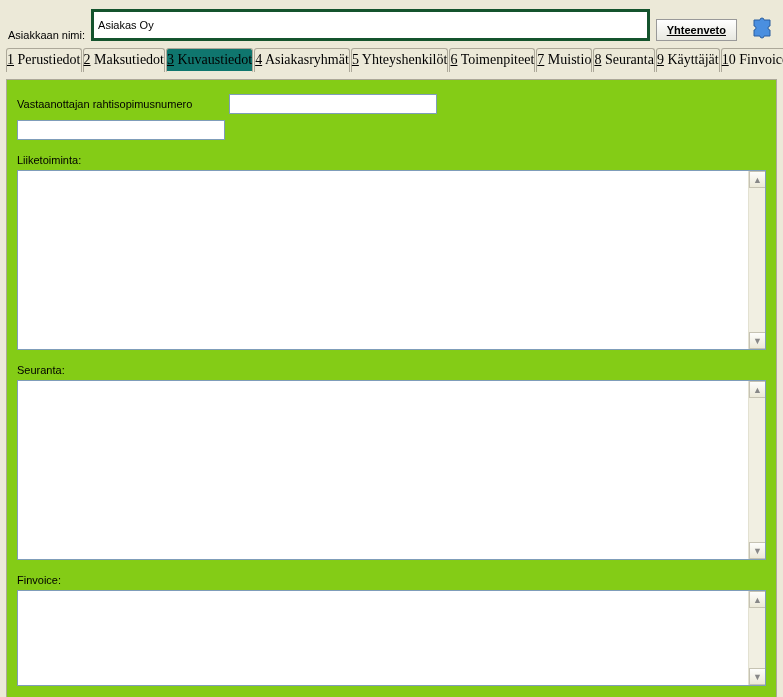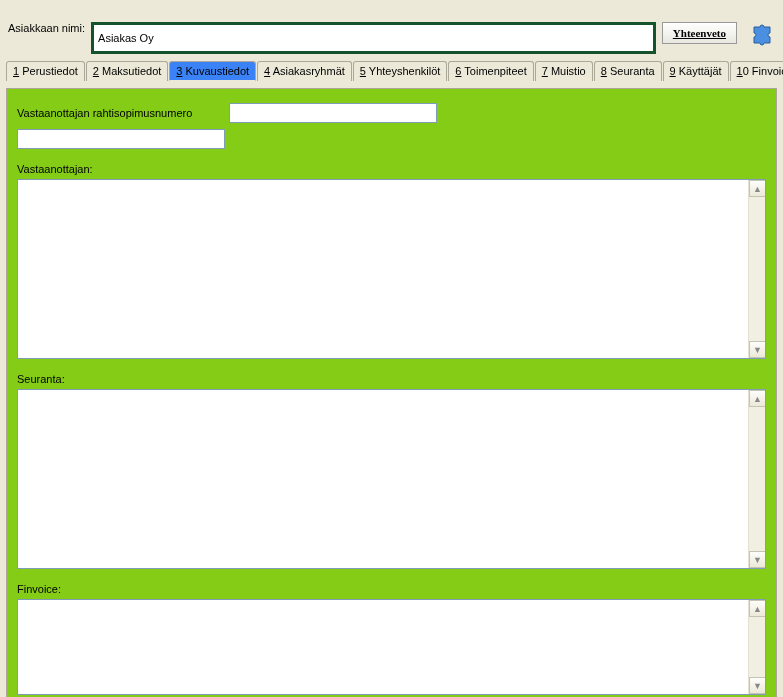--- a/index.html
+++ b/index.html
@@ -8,43 +8,43 @@
     padding: 0;
     font-family: Tahoma, Arial, sans-serif;
     font-size: 11px;
     background: #ECE9D8;
     width: 783px;
     height: 697px;
     overflow: hidden;
   }
   .header-row {
     display: flex;
-    align-items: flex-start;
-    padding: 22px 8px 4px 8px;
+    align-items: flex-end;
+    padding: 9px 8px 4px 8px;
     gap: 6px;
   }
   .header-label {
     color: #000;
     white-space: nowrap;
   }
   .name-input {
     flex: 1;
     height: 32px;
     border: 3px solid #14532d;
     background: #fff;
     padding: 2px 4px;
     font-family: inherit;
     font-size: 11px;
   }
   .summary-btn {
     height: 22px;
     padding: 0 10px;
     border: 1px solid #999;
     background: linear-gradient(#fff, #E8E8E0);
-    font-family: Liberation Serif, serif;
+    font-family: Liberation Sans, sans-serif;
     font-size: 11px;
     font-weight: bold;
     cursor: pointer;
     text-decoration: underline;
   }
   .puzzle-icon {
     width: 26px;
     height: 26px;
     margin-left: 6px;
     display: flex;
@@ -56,32 +56,33 @@
   .tabs {
     display: flex;
     padding: 0 6px;
     position: relative;
     margin-top: 2px;
   }
   .tab {
     border: 1px solid #ACA899;
     border-bottom: none;
     background: #ECE9D8;
-    padding: 3px 6px;
-    font-size: 11px;
+    padding: 3px 0;
+    font-size: 14px;
     cursor: pointer;
     margin-right: 1px;
     border-radius: 3px 3px 0 0;
     position: relative;
     top: 1px;
     white-space: nowrap;
+    font-family: Liberation Serif, serif;
   }
   .tab .ul { text-decoration: underline; }
   .tab.active {
-    background: #3b82f6;
+    background: #0f766e;
     border-bottom: 1px solid #ECE9D8;
     z-index: 2;
   }
   .tab-panel {
     border: 1px solid #ACA899;
     margin: 8px 6px 6px 6px;
     background: #84cc16;
     padding: 14px 10px 10px 10px;
     position: relative;
     height: 632px;
@@ -187,21 +188,21 @@
 <div class="tab-panel">
 
   <div class="form-row">
     <span class="form-label">Vastaanottajan rahtisopimusnumero</span>
     <input class="form-input" type="text" value="" style="">
   </div>
   <div class="form-row">
     <input class="form-input" type="text" value="" style="">
   </div>
 
-  <div class="section-label">Vastaanottajan:</div>
+  <div class="section-label">Liiketoiminta:</div>
   <div class="textarea-wrap h1">
     <textarea class="textarea-inner" style=""></textarea>
     <div class="scroll-track">
       <div class="scroll-btn up">
           <span class="caret-up"></span>
         </div>
       <div class="scroll-btn down">
           <span class="caret-down"></span>
         </div>
     </div>

